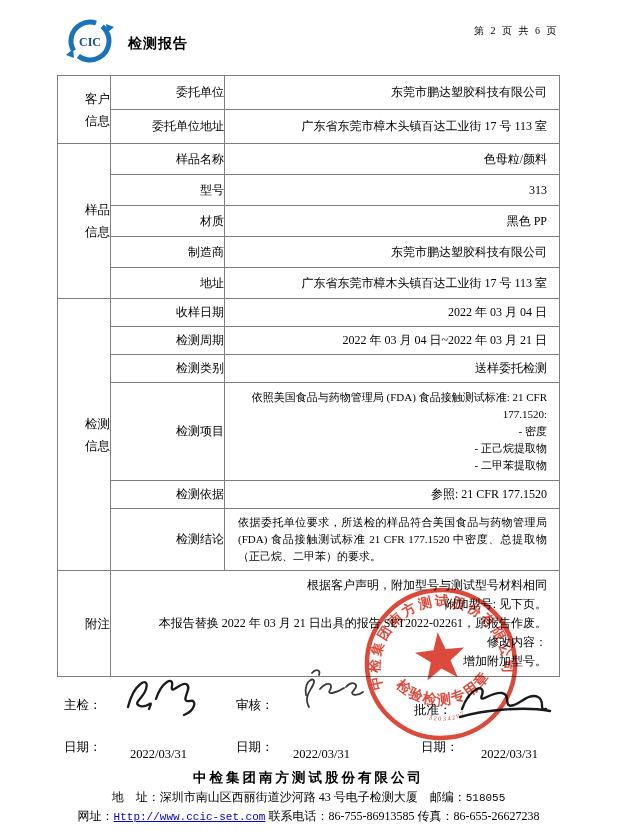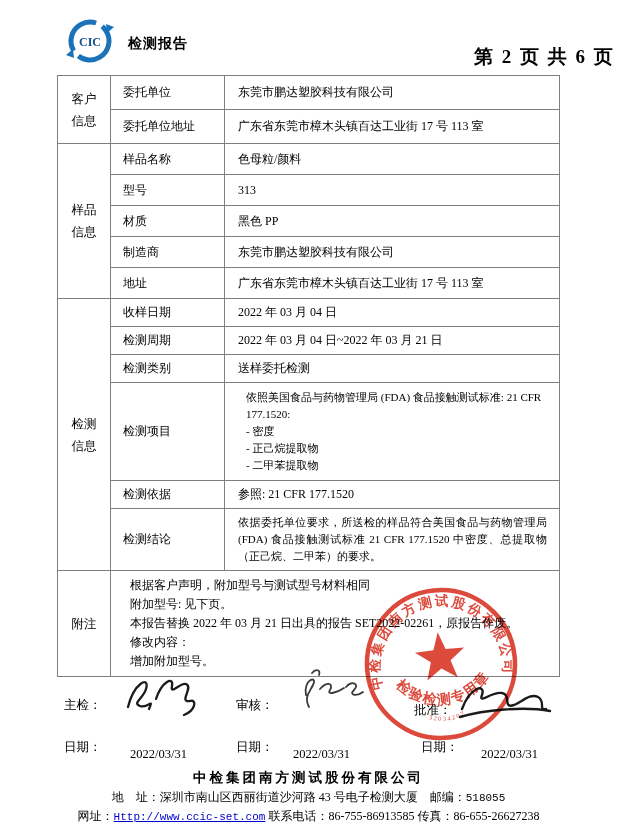--- a/index.html
+++ b/index.html
@@ -10,39 +10,39 @@
     font-family: "Liberation Serif", "DejaVu Serif", serif;
     color: #000;
     overflow: hidden;
   }
 
   
   .header { position: absolute; left: 0; top: 0; width: 617px; height: 75px; }
   .logo { position: absolute; left: 62px; top: 15px; width: 56px; height: 52px; }
   .doc-title { position: absolute; left: 128px; top: 35px; font-size: 14px; font-weight: bold; letter-spacing: 1px; }
   .report-no { position: absolute; left: 233px; top: 36px; font-size: 13px; font-weight: bold; }
-  .page-info { position: absolute; left: 474px; top: 44px; font-size: 19px; font-weight: bold; letter-spacing: 2px; }
+  .page-info { position: absolute; left: 474px; top: 24px; font-size: 10px; font-weight: normal; letter-spacing: 2px; }
 
   
   table.report {
     position: absolute; left: 57px; top: 75px;
     width: 503px; border-collapse: collapse; table-layout: fixed;
   }
-  table.report td { border: 1px solid #7f7f7f; vertical-align: middle; }
+  table.report td { border: 1px solid #7f7f7f; vertical-align: middle; text-align: right; }
   td.sec { width: 53px; text-align: center; font-size: 12.5px; }
   td.sec div { line-height: 22px; }
   td.lbl { width: 114px; padding-left: 12px; font-size: 12px; }
   td.val { padding: 3px 12px 3px 13px; font-size: 12px; }
   tr.h34 { height: 34px; }
   tr.h31 { height: 31px; }
   tr.h28 { height: 28px; }
   td.val .ln { line-height: 17px; font-size: 11px; margin-left: 8px; }
   td.val.items { padding-top: 6px; padding-bottom: 6px; }
   td.val.concl { font-size: 11px; line-height: 17px; text-align: justify; padding-top: 5px; padding-bottom: 5px; }
-  td.notes-cell { padding: 5px 19px; font-size: 12px; margin-top: 20px; }
+  td.notes-cell { padding: 5px 12px; font-size: 12px; margin-top: 20px; }
   td.notes-cell .ln { line-height: 19px; font-size: 12px; }
 
   
   .sig-area { position: absolute; left: 0; top: 655px; width: 617px; height: 110px; font-size: 12.5px; }
   .sig-label { position: absolute; }
   .sig-svg { position: absolute; }
   .date-label { position: absolute; top: 84px; }
   .date-value { position: absolute; top: 92px; font-size: 12.5px; }
 
   

